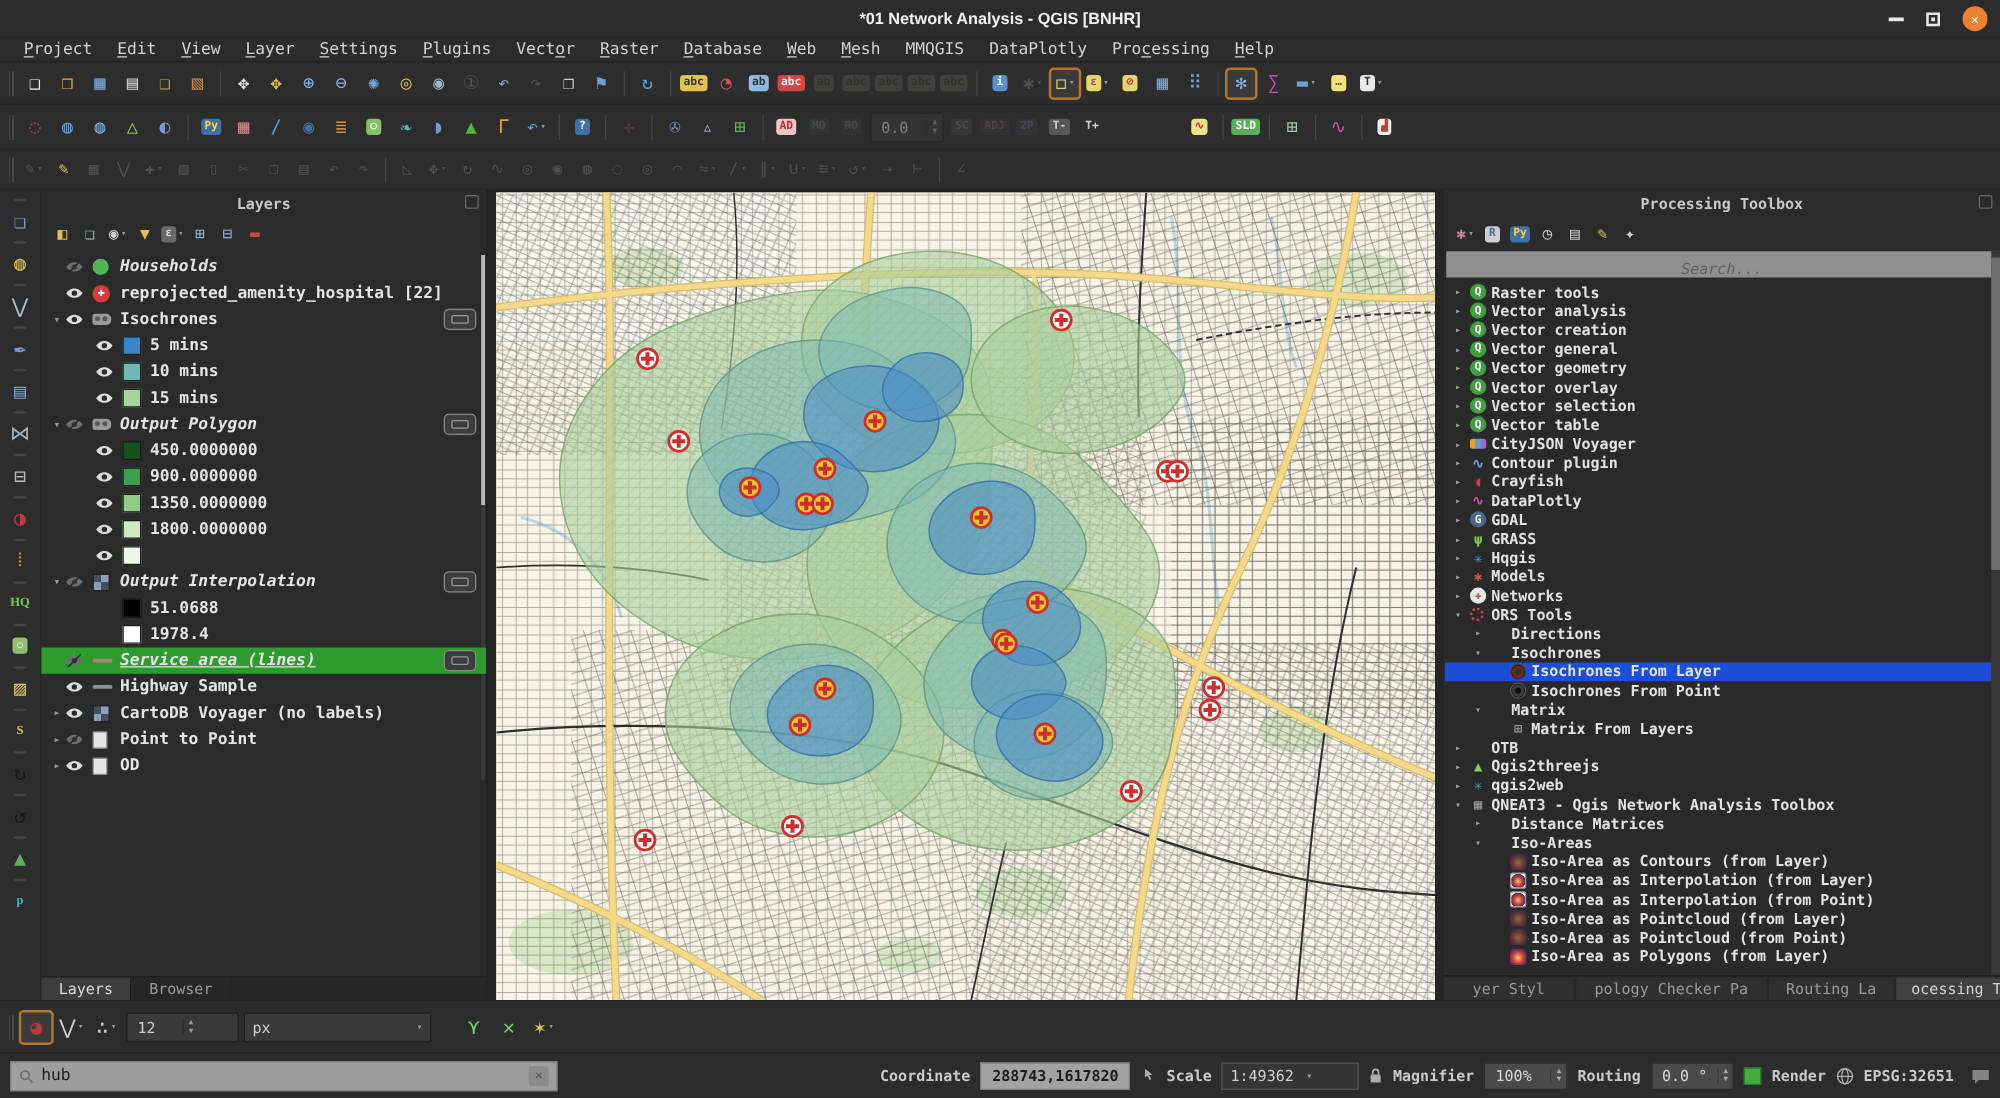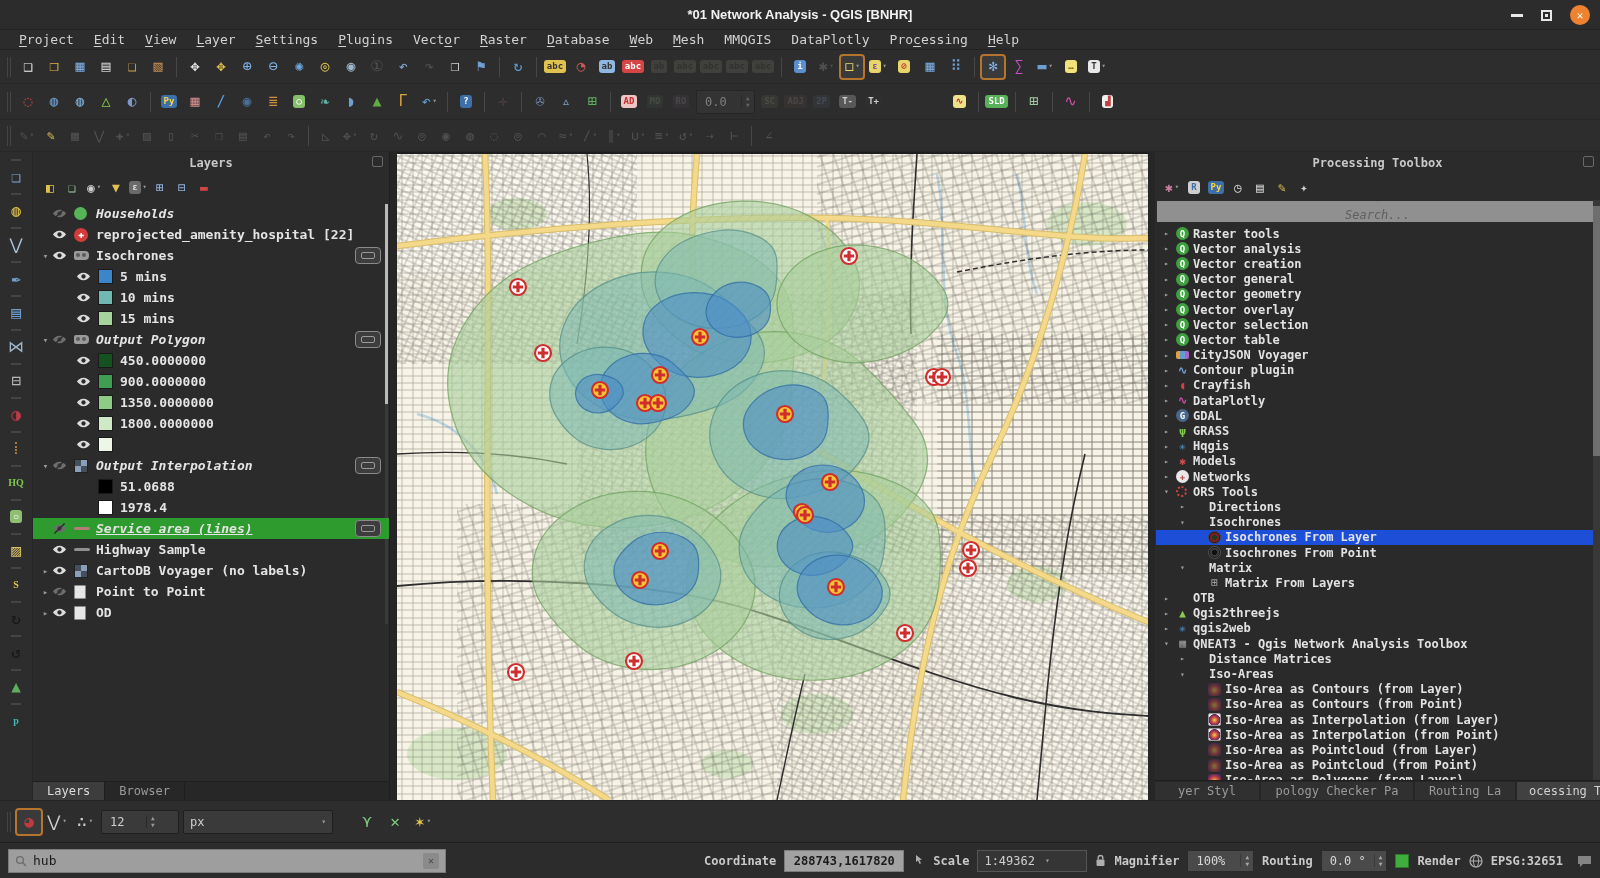--- a/index.html
+++ b/index.html
@@ -1361,27 +1361,20 @@
         <div class="prow" style="padding-left: 40px;">
           <span class="exp"></span>
           <span class="pic">
             <span class="ic hC"></span>
           </span>
           <span>Iso-Area as Contours (from Layer)</span>
         </div>
         <div class="prow" style="padding-left: 40px;">
           <span class="exp"></span>
           <span class="pic">
-            <span class="ic hC"></span>
-          </span>
-          <span>Iso-Area as Contours (from Point)</span>
-        </div>
-        <div class="prow" style="padding-left: 40px;">
-          <span class="exp"></span>
-          <span class="pic">
             <span class="ic hB"></span>
           </span>
           <span>Iso-Area as Interpolation (from Layer)</span>
         </div>
         <div class="prow" style="padding-left: 40px;">
           <span class="exp"></span>
           <span class="pic">
             <span class="ic hB"></span>
           </span>
           <span>Iso-Area as Interpolation (from Point)</span>
@@ -1426,21 +1419,21 @@
       <span style="color: rgb(194, 59, 59);">◕</span>
     </span>
     <span class="tbicon">
       <span style="color: rgb(207, 207, 207);">⋁</span>
       <span class="dd">▾</span>
     </span>
     <span class="tbicon">
       <span style="color: rgb(207, 207, 207);">∴</span>
       <span class="dd">▾</span>
     </span>
-    <div class="spinw" style="width: 78px;">
+    <div class="spinw" style="width: 90px;">
       <span class="val">12</span>
       <span class="arrs">
         <span>▲</span>
         <span>▼</span>
       </span>
     </div>
     <div class="selw" style="width: 150px;">
       <span>px</span>
       <span class="car">▾</span>
     </div>

